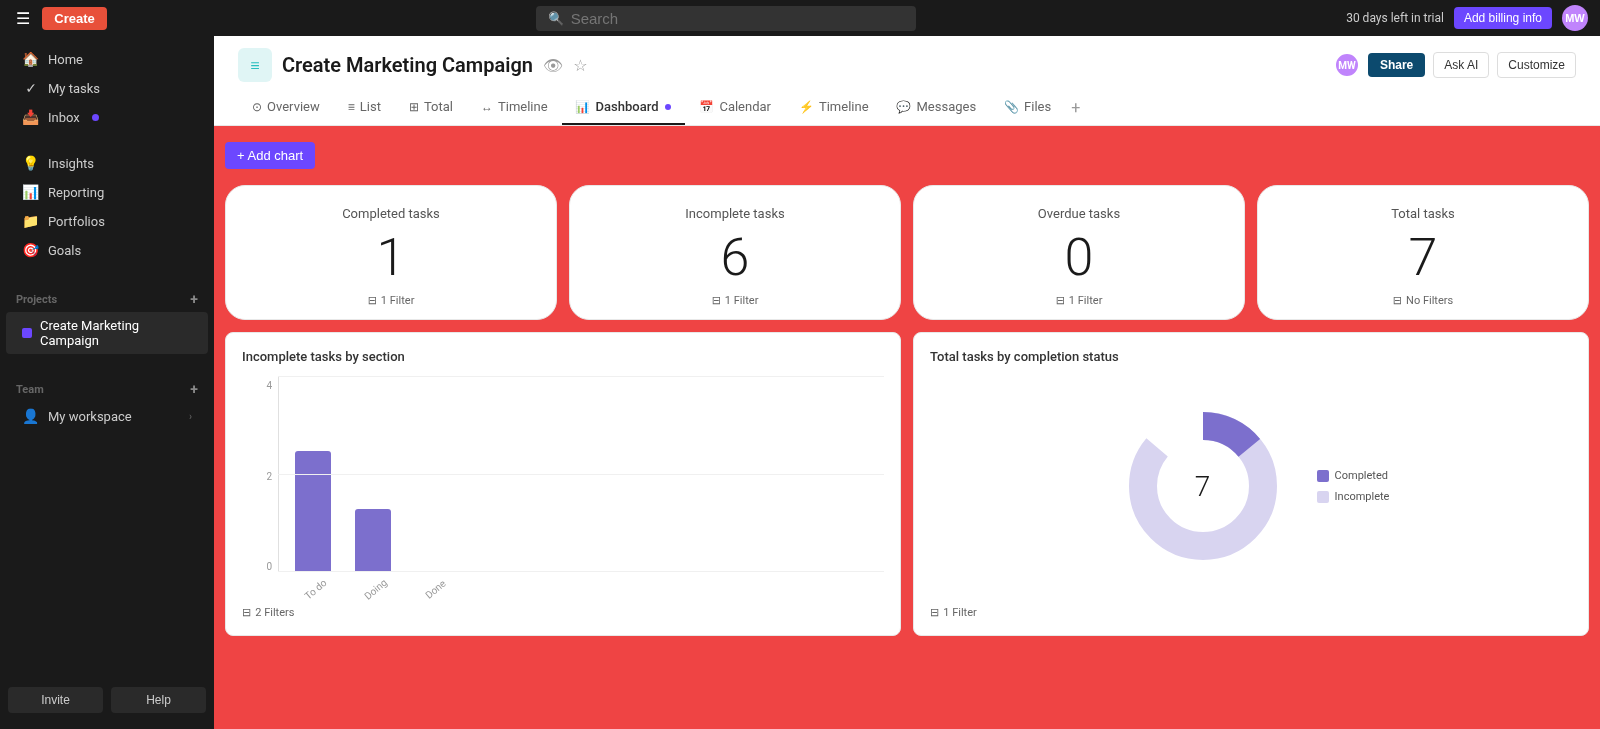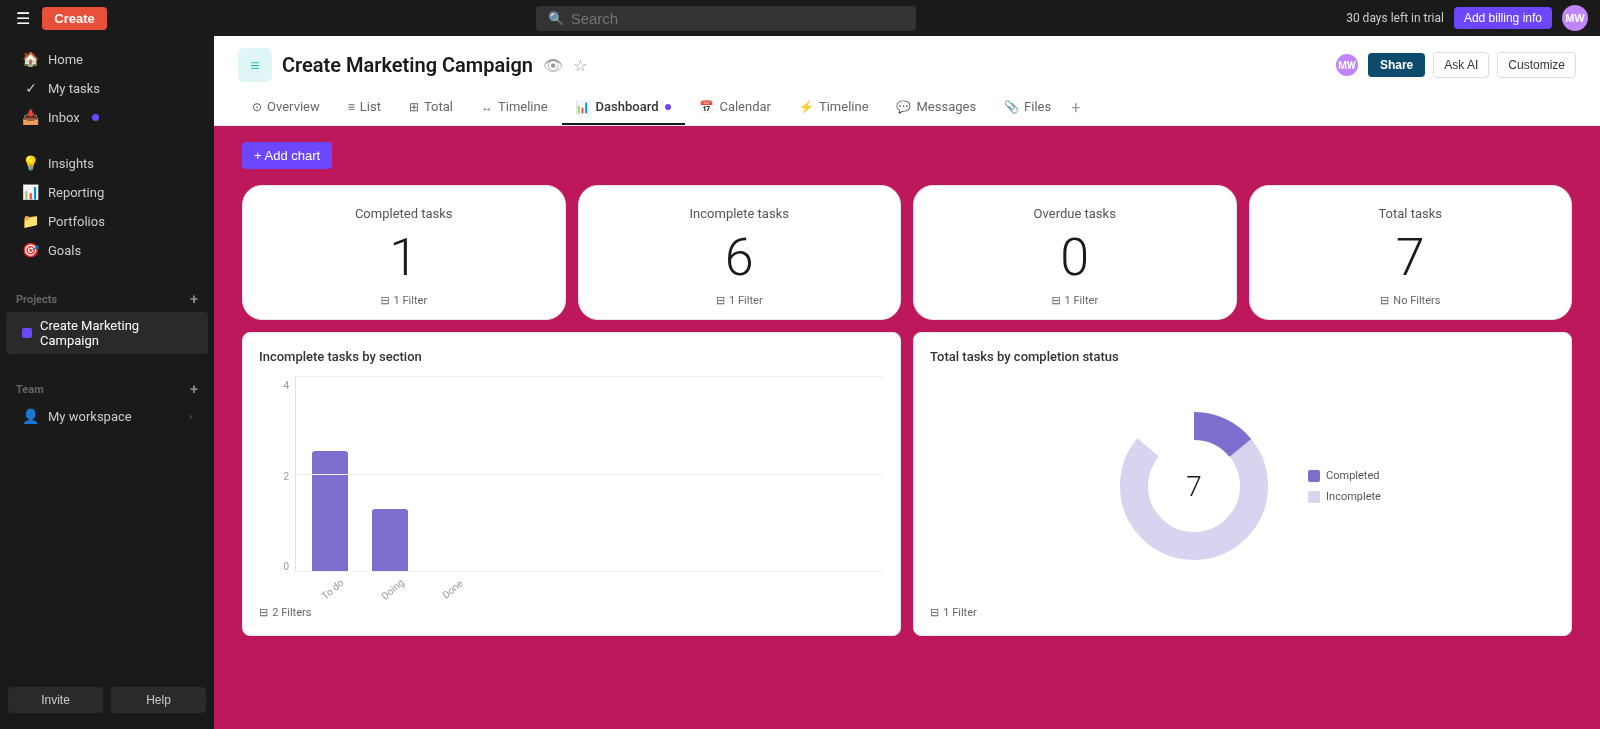--- a/index.html
+++ b/index.html
@@ -50,21 +50,21 @@
     .customize-btn { background: #fff; color: #333; border: 1px solid #ddd; border-radius: 4px; padding: 5px 10px; font-size: 12px; cursor: pointer; }
 
     
     .tabs { display: flex; gap: 0; border-top: none; }
     .tab { display: flex; align-items: center; gap: 5px; padding: 8px 14px; font-size: 13px; color: #666; cursor: pointer; border-bottom: 2px solid transparent; white-space: nowrap; }
     .tab.active { color: #333; border-bottom: 2px solid #1a1a1a; font-weight: 500; }
     .tab-icon { font-size: 12px; }
     .tab-add { padding: 8px 6px; color: #999; cursor: pointer; font-size: 16px; }
 
     
-    .dashboard { flex: 1; overflow-y: auto; padding: 16px 28px; background: #be185d; }
+    .dashboard { flex: 1; overflow-y: auto; padding: 16px 11px; background: #ef4444; }
     .add-chart-btn { background: #6c47ff; color: #fff; border: none; border-radius: 4px; padding: 6px 12px; font-size: 13px; cursor: pointer; margin-bottom: 16px; display: inline-flex; align-items: center; gap: 6px; }
 
     
     .charts-top { display: grid; grid-template-columns: repeat(4, 1fr); gap: 12px; margin-bottom: 12px; }
     .stat-card { background: #fff; border-radius: 20px; padding: 20px 16px 12px; text-align: center; border: 1px solid #e8e8e8; }
     .stat-title { font-size: 13px; color: #555; margin-bottom: 8px; }
     .stat-value { font-size: 52px; font-weight: 300; color: #1a1a1a; line-height: 1.1; margin-bottom: 8px; }
     .stat-filter { font-size: 11px; color: #666; display: flex; align-items: center; justify-content: center; gap: 4px; cursor: pointer; }
 
     .charts-bottom { display: grid; grid-template-columns: 1fr 1fr; gap: 12px; }

